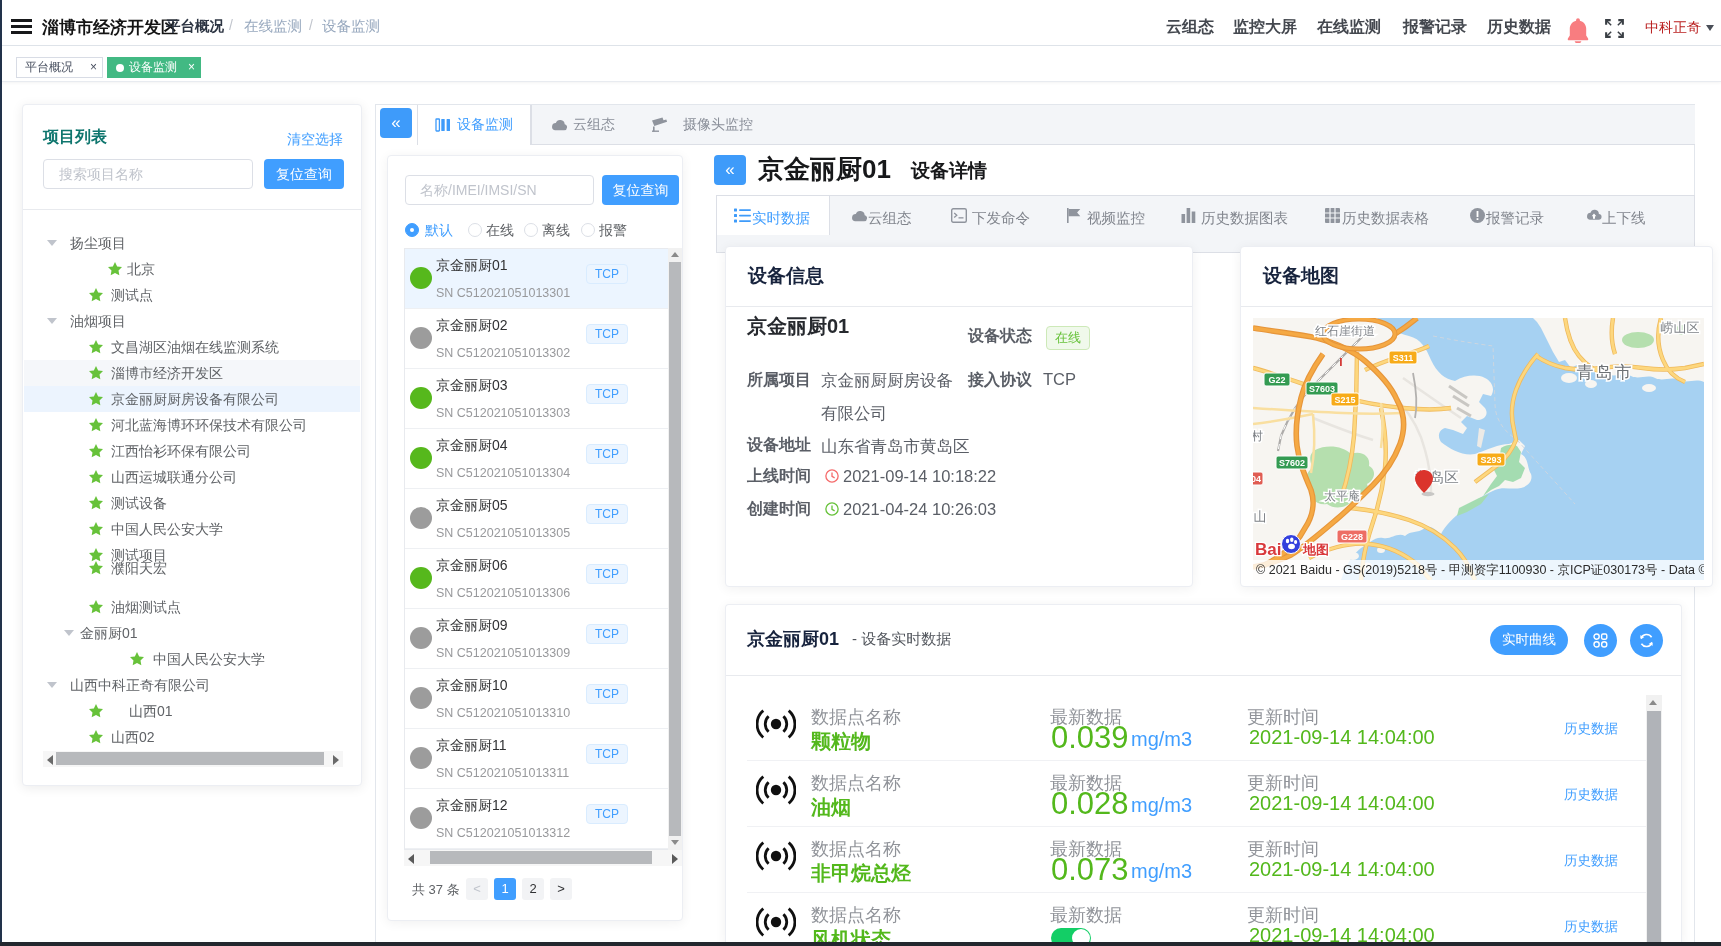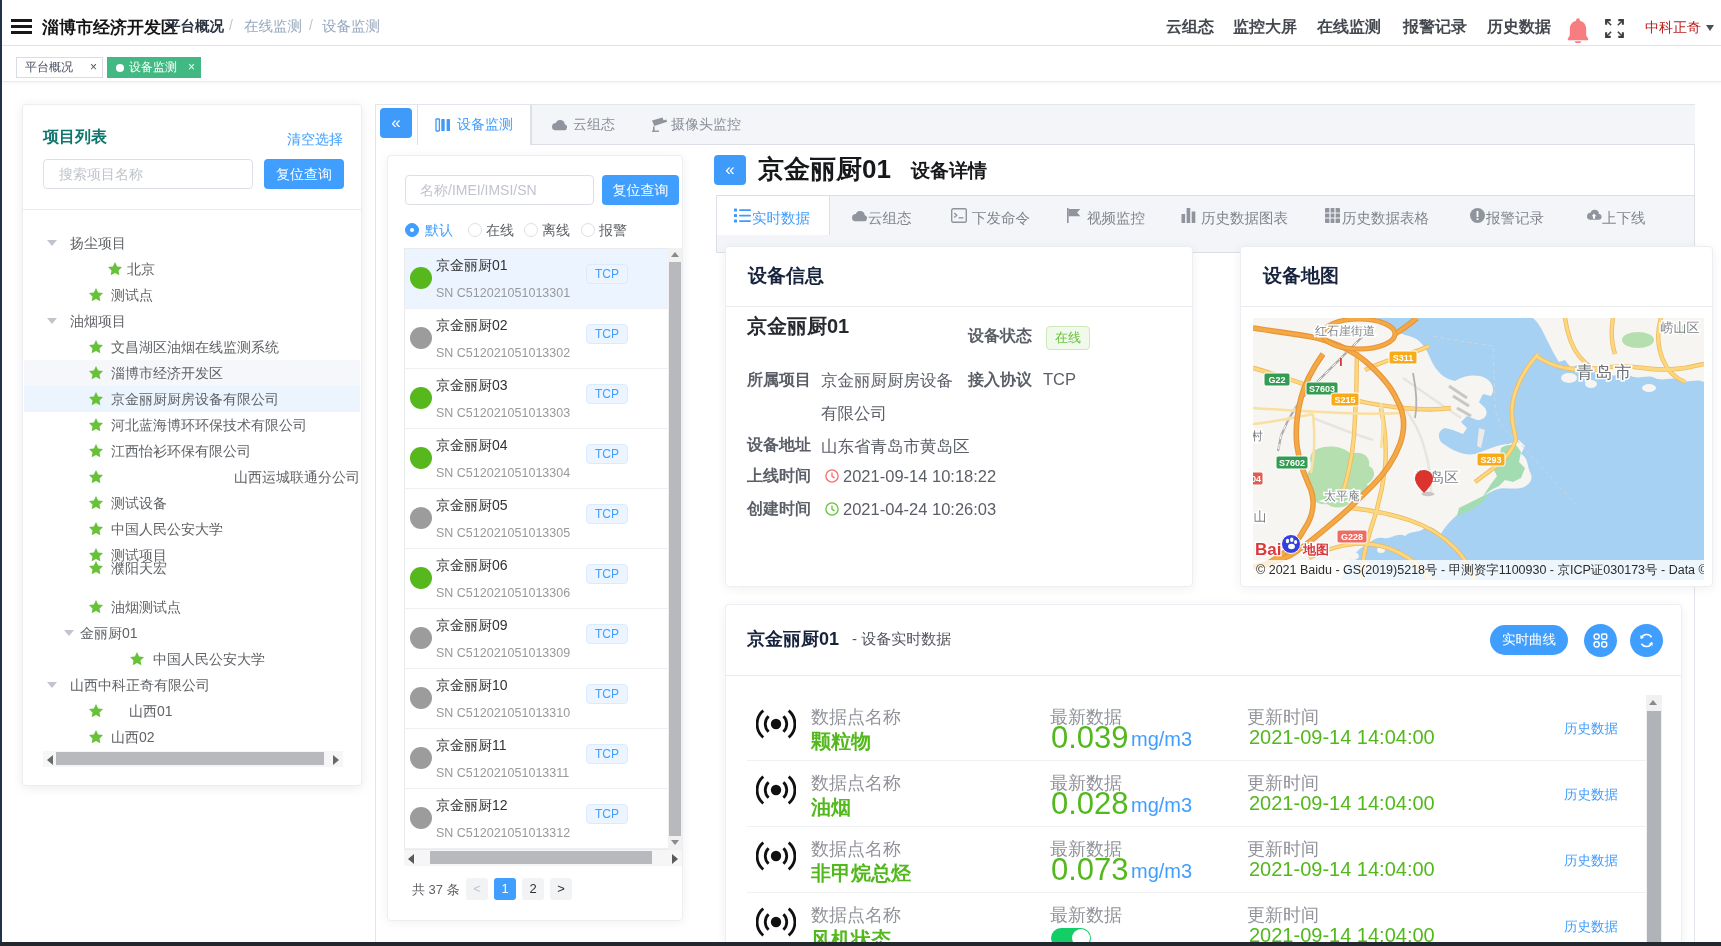--- a/index.html
+++ b/index.html
@@ -175,21 +175,21 @@
           </svg><span style="margin-left:87px;">淄博市经济开发区</span></div>
   <div class="trow hl2" style="top:281px;"><svg class="tstar" style="left:65px;" width="14" height="14" viewBox="0 0 14 14">
             <path fill="#67c23a" d="M7 0l2.16 4.38 4.84.7-3.5 3.41.83 4.81L7 11.03 2.67 13.3l.83-4.81L0 5.08l4.84-.7z"></path>
           </svg><span style="margin-left:87px;">京金丽厨厨房设备有限公司</span></div>
   <div class="trow" style="top:307px;"><svg class="tstar" style="left:65px;" width="14" height="14" viewBox="0 0 14 14">
             <path fill="#67c23a" d="M7 0l2.16 4.38 4.84.7-3.5 3.41.83 4.81L7 11.03 2.67 13.3l.83-4.81L0 5.08l4.84-.7z"></path>
           </svg><span style="margin-left:87px;">河北蓝海博环环保技术有限公司</span></div>
   <div class="trow" style="top:333px;"><svg class="tstar" style="left:65px;" width="14" height="14" viewBox="0 0 14 14">
             <path fill="#67c23a" d="M7 0l2.16 4.38 4.84.7-3.5 3.41.83 4.81L7 11.03 2.67 13.3l.83-4.81L0 5.08l4.84-.7z"></path>
           </svg><span style="margin-left:87px;">江西怡衫环保有限公司</span></div>
-  <div class="trow" style="top:359px;text-align:right;"><svg class="tstar" style="left:65px;" width="14" height="14" viewBox="0 0 14 14">
+  <div class="trow" style="top:359px;"><svg class="tstar" style="left:65px;" width="14" height="14" viewBox="0 0 14 14">
             <path fill="#67c23a" d="M7 0l2.16 4.38 4.84.7-3.5 3.41.83 4.81L7 11.03 2.67 13.3l.83-4.81L0 5.08l4.84-.7z"></path>
           </svg><span style="margin-left:87px;">山西运城联通分公司</span></div>
   <div class="trow" style="top:385px;"><svg class="tstar" style="left:65px;" width="14" height="14" viewBox="0 0 14 14">
             <path fill="#67c23a" d="M7 0l2.16 4.38 4.84.7-3.5 3.41.83 4.81L7 11.03 2.67 13.3l.83-4.81L0 5.08l4.84-.7z"></path>
           </svg><span style="margin-left:87px;">测试设备</span></div>
   <div class="trow" style="top:411px;"><svg class="tstar" style="left:65px;" width="14" height="14" viewBox="0 0 14 14">
             <path fill="#67c23a" d="M7 0l2.16 4.38 4.84.7-3.5 3.41.83 4.81L7 11.03 2.67 13.3l.83-4.81L0 5.08l4.84-.7z"></path>
           </svg><span style="margin-left:87px;">中国人民公安大学</span></div>
   <div class="trow" style="top:437px;"><svg class="tstar" style="left:65px;" width="14" height="14" viewBox="0 0 14 14">
             <path fill="#67c23a" d="M7 0l2.16 4.38 4.84.7-3.5 3.41.83 4.81L7 11.03 2.67 13.3l.83-4.81L0 5.08l4.84-.7z"></path>
@@ -233,21 +233,21 @@
   <div class="ptab act" style="left:82px;">设备监测</div>
   <svg class="abs" style="left:176px;top:15px;" width="17" height="13" viewBox="0 0 17 13">
         <path fill="#8f949d" d="M13.7 5.2A4.6 4.6 0 0 0 4.8 4 3.7 3.7 0 0 0 3.9 11.3h9.3a3.1 3.1 0 0 0 .5-6.1z"></path>
       </svg>
   <div class="ptab" style="left:198px;">云组态</div>
   <svg class="abs" style="left:276px;top:13px;" width="17" height="15" viewBox="0 0 17 15">
         <path fill="#8f949d" d="M1 3.5l10.5-3 1 2.8 2.8-.8.8 2.3-12.8 4.2z"></path>
         <rect x="2" y="9.5" width="1.6" height="5" fill="#8f949d"></rect>
         <rect x="1" y="13.5" width="7" height="1.4" fill="#8f949d"></rect>
       </svg>
-  <div class="ptab" style="left:296px;">摄像头监控</div>
+  <div class="ptab" style="left:308px;">摄像头监控</div>
 </div>
 <div class="abs" id="collbtn1">«</div>
 
 <div class="abs" id="mcard">
   <div class="sinput">名称/IMEI/IMSI/SN</div>
   <div class="sbtn">复位查询</div>
   <div class="radio on" style="left:17px;"></div>
       <div class="rlab on" style="left:37px;">默认</div>
   <div class="radio" style="left:80px;"></div>
       <div class="rlab" style="left:98px;">在线</div>

